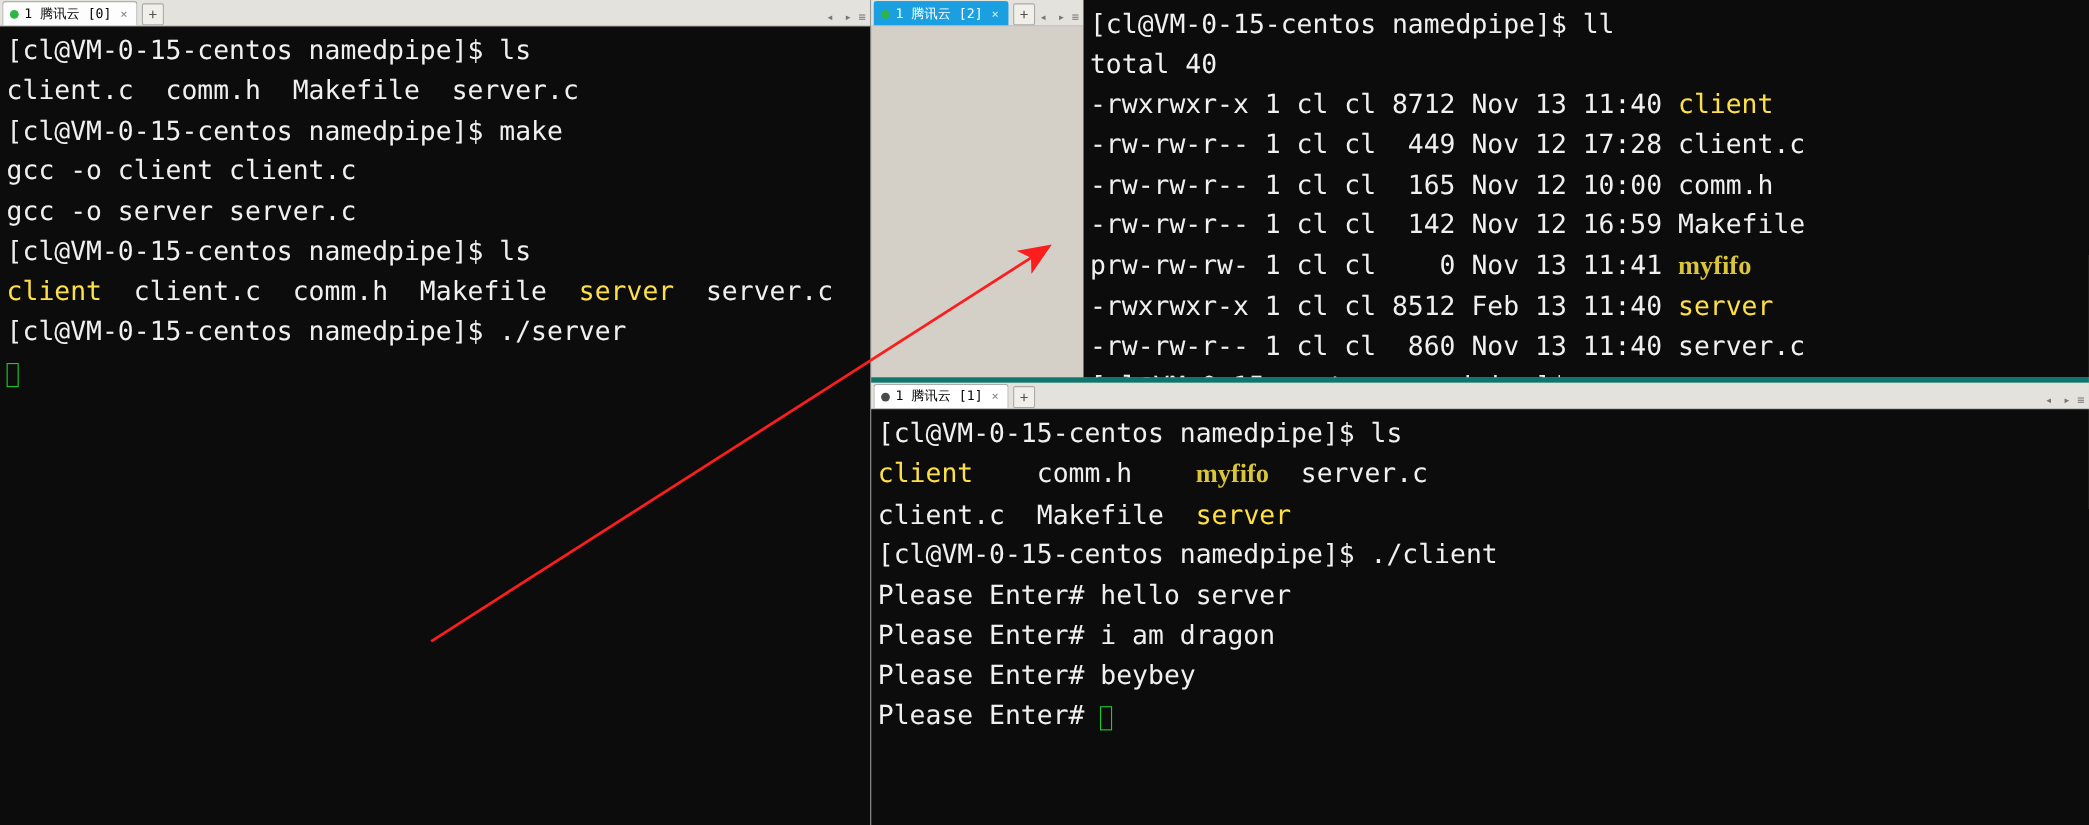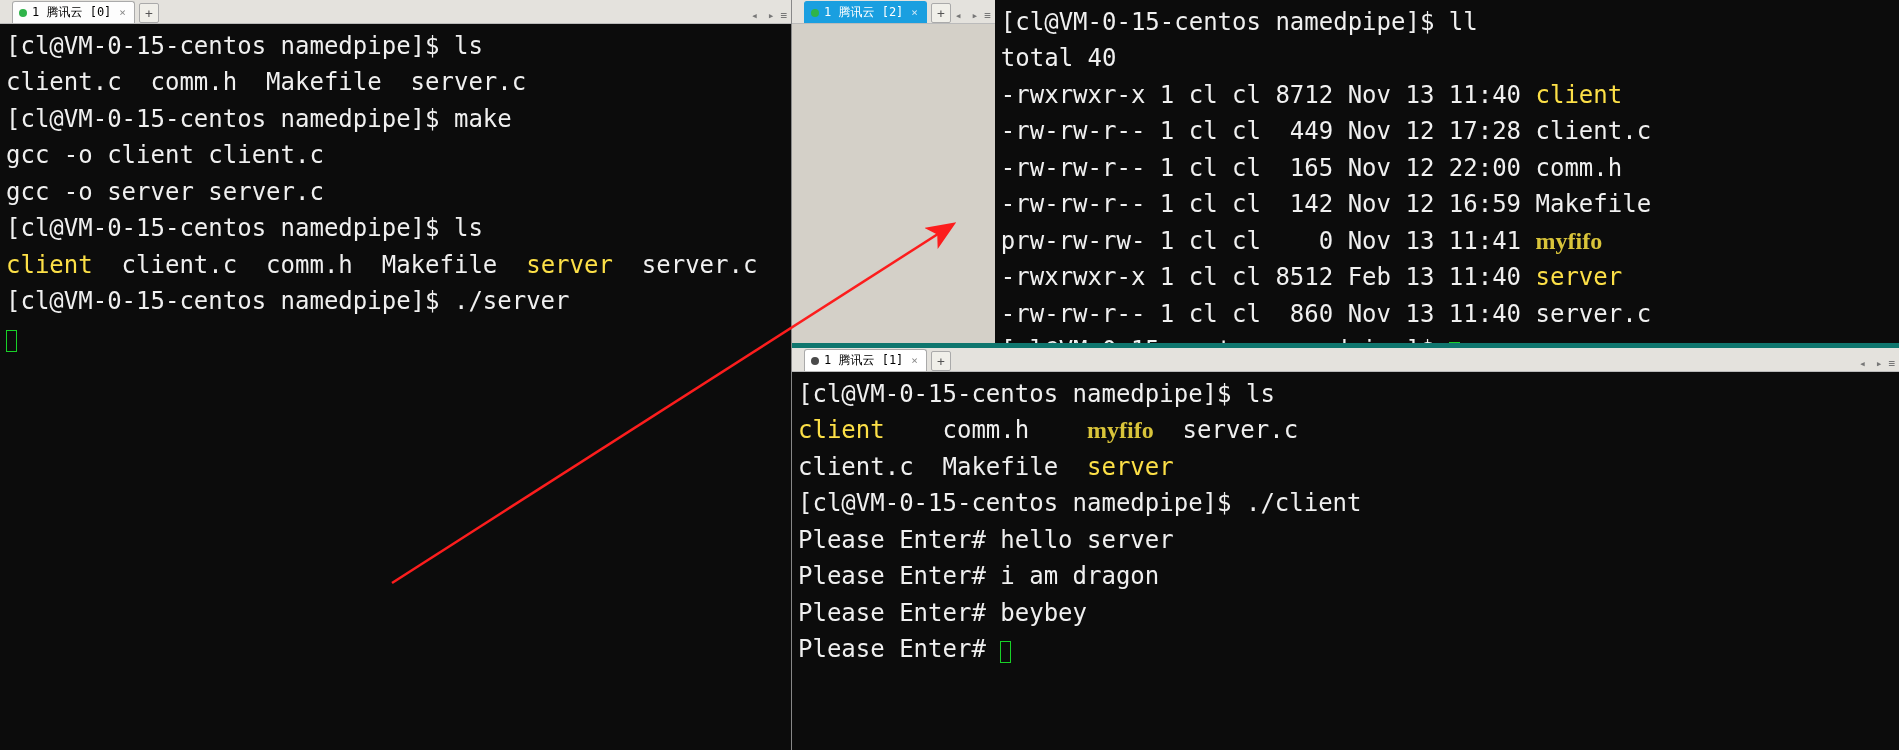--- a/index.html
+++ b/index.html
@@ -33,21 +33,21 @@
   flex: 1;
   display: flex;
   flex-direction: column;
 }
 .tabbar {
   height: 24px;
   background: #e4e2dd;
   display: flex;
   align-items: flex-end;
   border-bottom: 1px solid #bbb;
-  padding-left: 12px;
+  padding-left: 2px;
   position: relative;
 }
 .tab {
   display: flex;
   align-items: center;
   padding: 2px 8px 2px 6px;
   font-size: 12px;
   height: 22px;
   border: 1px solid #aaa;
   border-bottom: none;
@@ -164,21 +164,21 @@
       <div class="tabbar-arrows">
         <span class="arrow-btn">◂</span>
         <span class="arrow-btn">▸</span>
         <span class="menu-icon">≡</span>
       </div>
     </div>
     <div class="terminal" id="term-rt"><span>[cl@VM-0-15-centos namedpipe]$ ll</span>
 <span>total 40</span>
 <span>-rwxrwxr-x 1 cl cl 8712 Nov 13 11:40 </span><span class="green">client</span>
 <span>-rw-rw-r-- 1 cl cl  449 Nov 12 17:28 </span><span class="norm">client.c</span>
-<span>-rw-rw-r-- 1 cl cl  165 Nov 12 22:00 </span><span class="norm">comm.h</span>
+<span>-rw-rw-r-- 1 cl cl  165 Nov 12 10:00 </span><span class="norm">comm.h</span>
 <span>-rw-rw-r-- 1 cl cl  142 Nov 12 16:59 </span><span class="norm">Makefile</span>
 <span>prw-rw-rw- 1 cl cl    0 Nov 13 11:41 </span><span class="yellow">myfifo</span>
 <span>-rwxrwxr-x 1 cl cl 8512 Feb 13 11:40 </span><span class="green">server</span>
 <span>-rw-rw-r-- 1 cl cl  860 Nov 13 11:40 </span><span class="norm">server.c</span>
 <span>[cl@VM-0-15-centos namedpipe]$ </span><span class="cursor-block"></span></div>
   </div>
 
   <div class="pane-bot">
     <div class="tabbar">
       <div class="tab" style="background:#ffffff">

